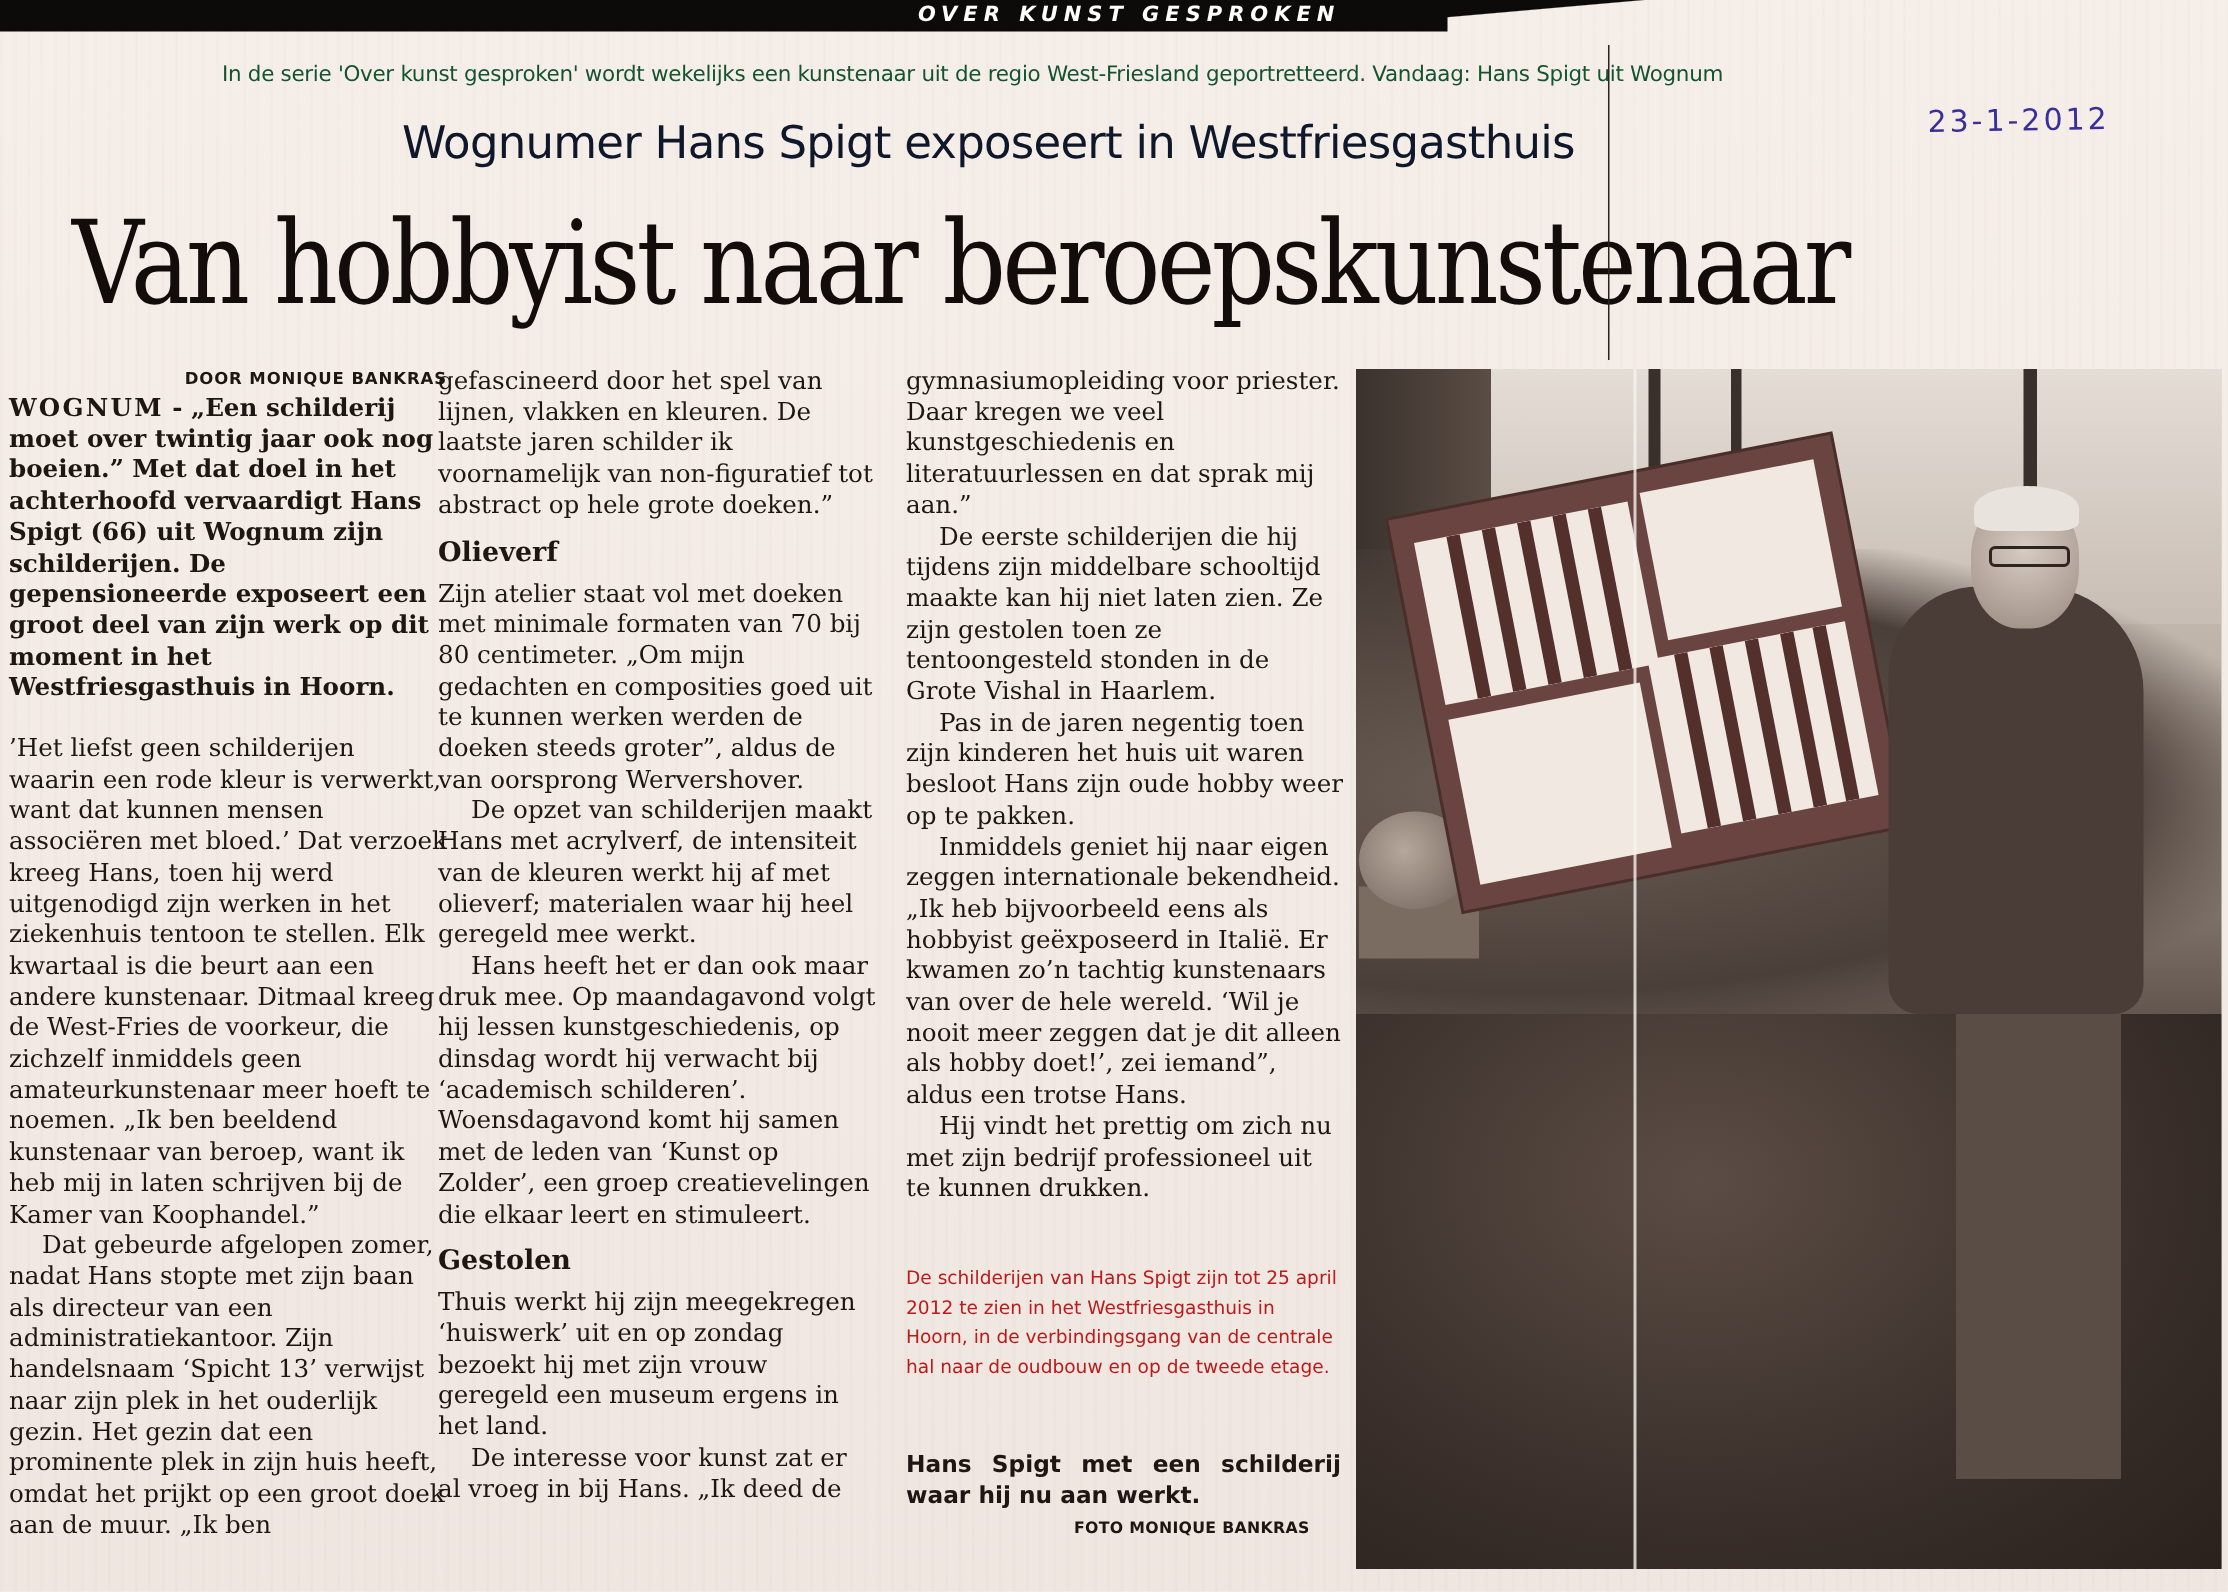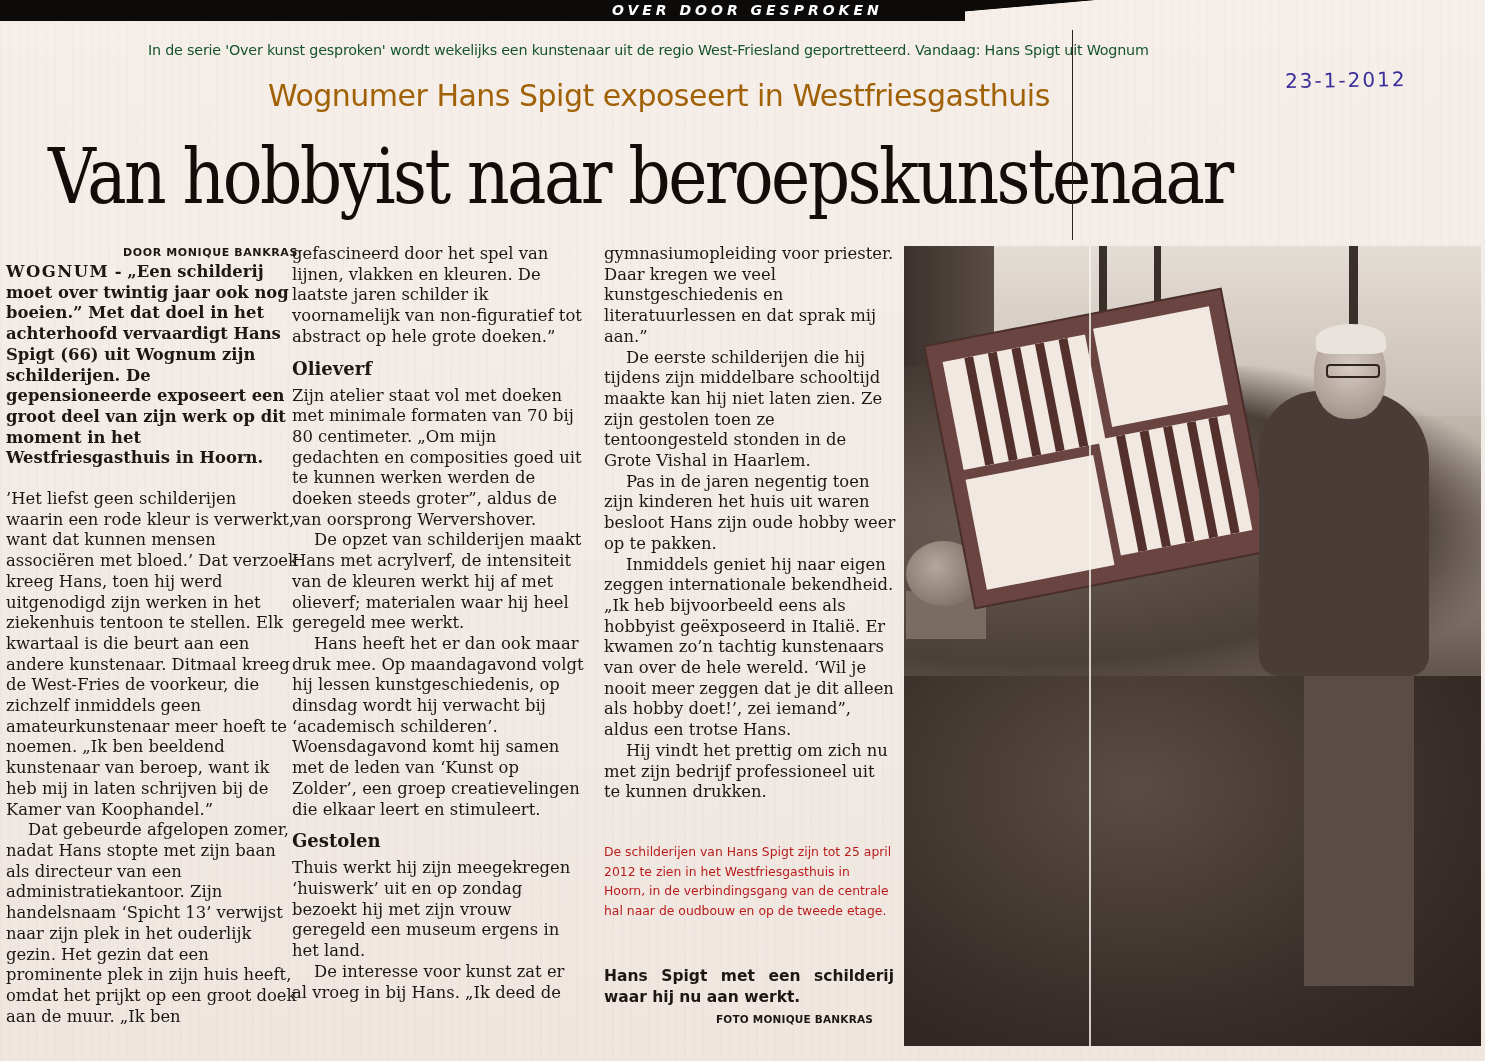--- a/index.html
+++ b/index.html
@@ -33,21 +33,21 @@
     font-family:"DejaVu Sans", sans-serif; font-size:14.3px; color:#14532d;
     white-space:nowrap; letter-spacing:-0.2px;
   }
   .handwritten-date {
     position:absolute; left:1285px; top:68px;
     font-family:"DejaVu Sans", sans-serif; font-size:20px; color:#3a2f9a;
     letter-spacing:2px; transform:rotate(-1deg);
   }
   .kicker {
     position:absolute; left:268px; top:78px;
-    font-family:"DejaVu Sans", sans-serif; font-size:30px; color:#a16207;
+    font-family:"DejaVu Sans", sans-serif; font-size:30px; color:#0f172a;
     white-space:nowrap; letter-spacing:-0.5px;
   }
   .headline {
     position:absolute; left:48px; top:132px;
     font-family:"DejaVu Serif", serif; font-size:77px; color:#120d0b;
     white-space:nowrap; letter-spacing:-3px;
     transform:scaleX(0.86); transform-origin:left top;
   }
   .fold-line {
     position:absolute; left:1072px; top:30px; width:1px; height:210px; background:#2a2220;
@@ -117,21 +117,21 @@
 </style>
 </head>
 <body>
 
 <div class="paper-tint"></div>
 
 <div class="bleed" style="left:600px;top:24px;">&nbsp;</div>
 
 <div class="banner"></div>
 <div class="banner-tail"></div>
-<div class="banner-label">OVER DOOR GESPROKEN</div>
+<div class="banner-label">OVER KUNST GESPROKEN</div>
 
 <div class="intro">In de serie 'Over kunst gesproken' wordt wekelijks een kunstenaar uit de regio West-Friesland geportretteerd. Vandaag: Hans Spigt uit Wognum</div>
 <div class="handwritten-date">23-1-2012</div>
 <div class="kicker">Wognumer Hans Spigt exposeert in Westfriesgasthuis</div>
 <div class="headline">Van hobbyist naar beroepskunstenaar</div>
 <div class="fold-line"></div>
 
 <div class="col col1">
   <div class="byline">DOOR MONIQUE BANKRAS</div>
   <p class="lead"><span class="dateline">WOGNUM</span><span> - „Een schilderij moet over twintig jaar ook nog boeien.” Met dat doel in het achterhoofd vervaardigt Hans Spigt (66) uit Wognum zijn schilderijen. De gepensioneerde exposeert een groot deel van zijn werk op dit moment in het Westfriesgasthuis in Hoorn.</span></p>

